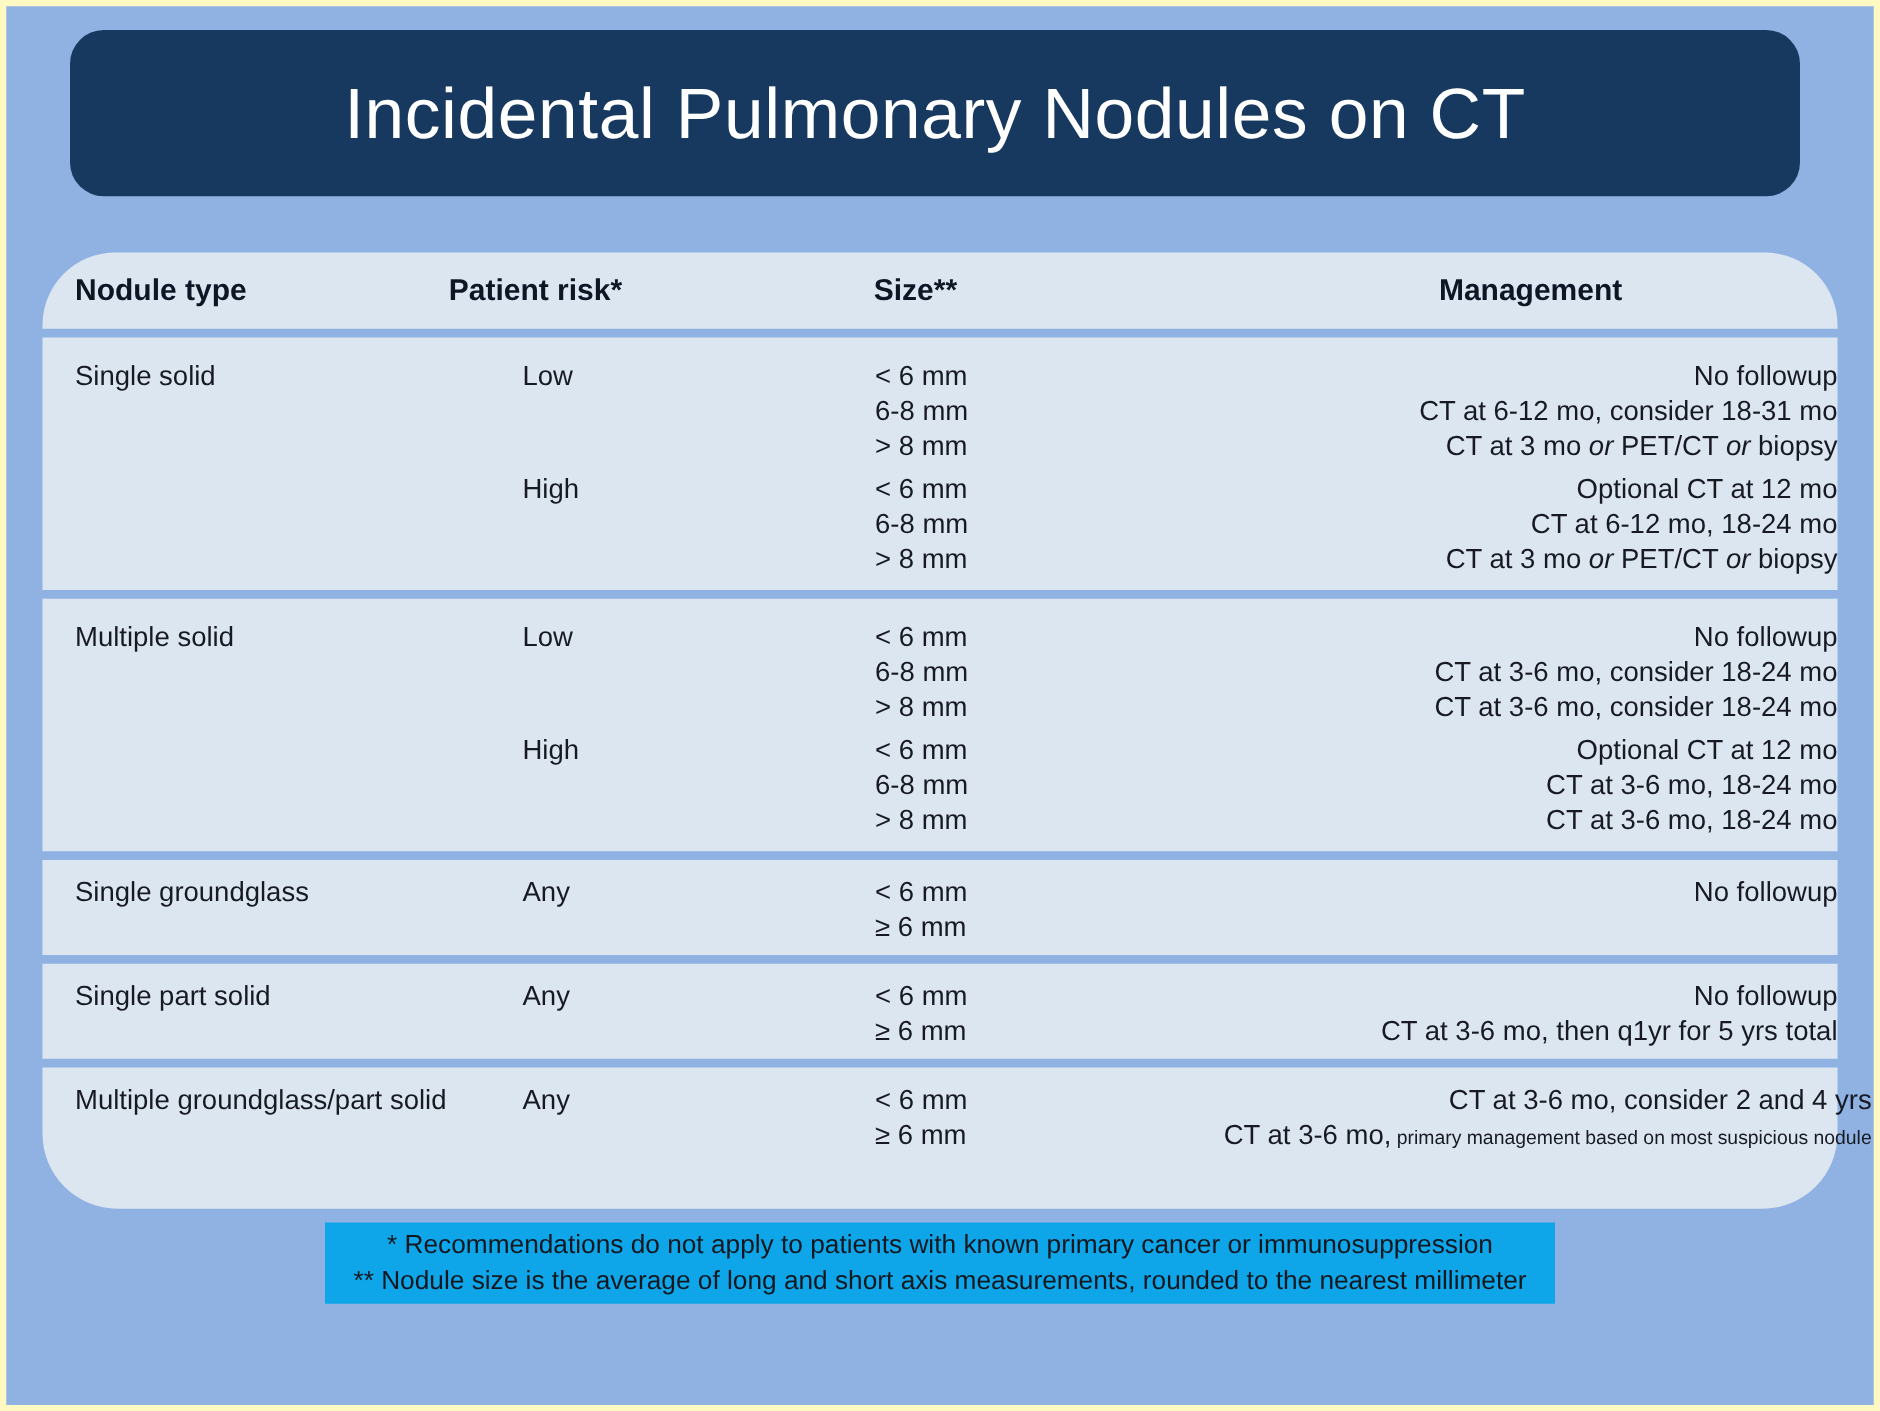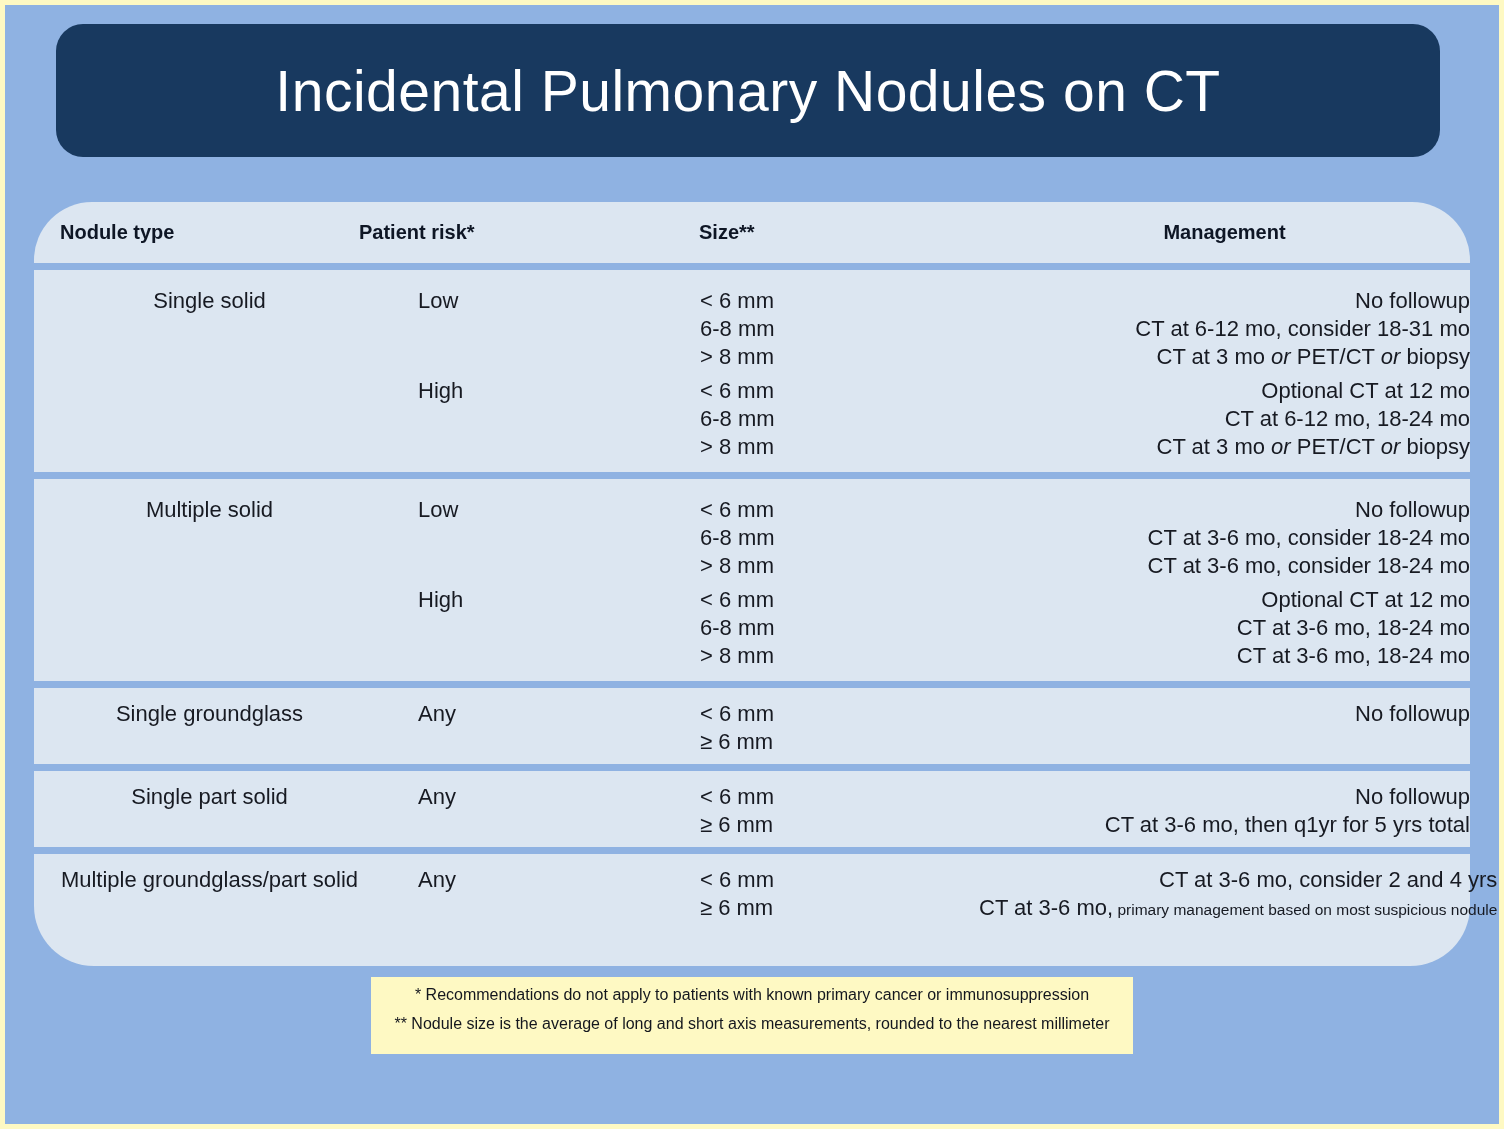--- a/index.html
+++ b/index.html
@@ -27,52 +27,52 @@
   }
   .ref-table { margin:45px 29px 0 29px; }
   .thead {
     height:61px;
     background:#dce6f1;
     border-radius:58px 58px 0 0;
     display:grid;
     grid-template-columns:325px 340px 280px 1fr;
     align-items:center;
     font-weight:bold;
-    font-size:20px;
+    font-size:24px;
     color:#0e1625;
     margin-bottom:7px;
   }
   .thead .h1 { padding-left:26px; }
   .thead .h4 { text-align:center; }
   .trow {
     background:#dce6f1;
     margin-bottom:7px;
     font-size:22px;
     color:#171a22;
   }
   .trow.big   { padding:17px 0 11px; }
   .trow.small { padding:12px 0 8px; }
   .trow.last  { padding:12px 0 42px; border-radius:0 0 60px 60px; margin-bottom:0; }
   .group { display:grid; grid-template-columns:325px 340px 280px 1fr; }
   .group + .group { margin-top:6px; }
   .line { line-height:28px; }
-  .cell-nodule { padding-left:26px; line-height:28px;text-align:center; }
+  .cell-nodule { padding-left:26px; line-height:28px; }
   .cell-risk   { padding-left:59px; line-height:28px; }
   .cell-size .line { padding-left:1px; }
   .cell-mgmt { text-align:right; }
   .cell-mgmt .line { white-space:nowrap; }
   .seg-italic { font-style:italic; }
   .seg-small  { font-size:15.5px; }
   .footnote-box {
     margin:11px auto 0;
     width:fit-content;
-    background:#fef9c3;
-    padding:3px 23px 16px;
+    background:#0ea5e9;
+    padding:3px 23px 4px;
     text-align:center;
-    font-size:16px;
+    font-size:21px;
     line-height:29px;
     color:#14171e;
   }
 </style>
 </head>
 <body>
 
 <div class="slide">
 
   <div class="title-bar">

